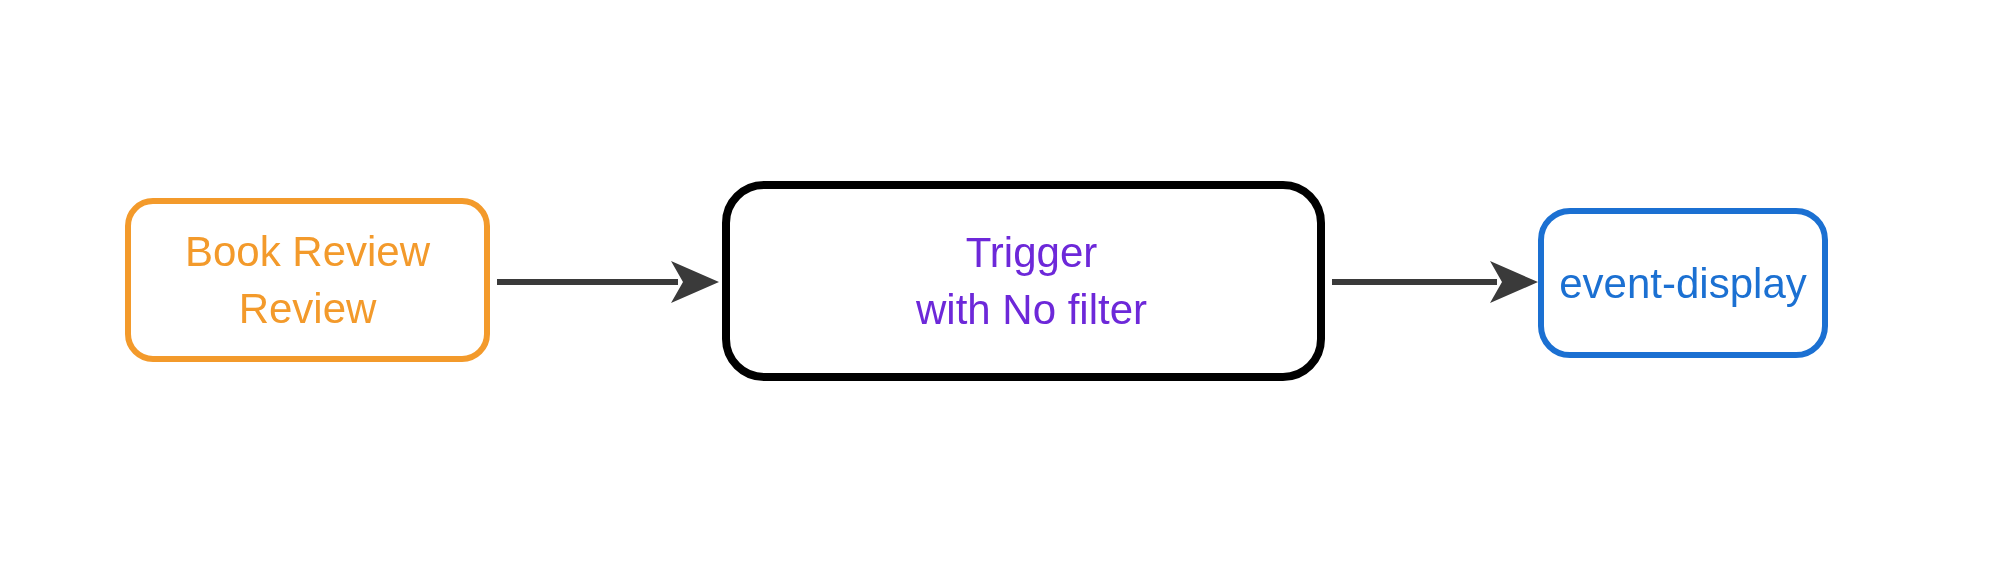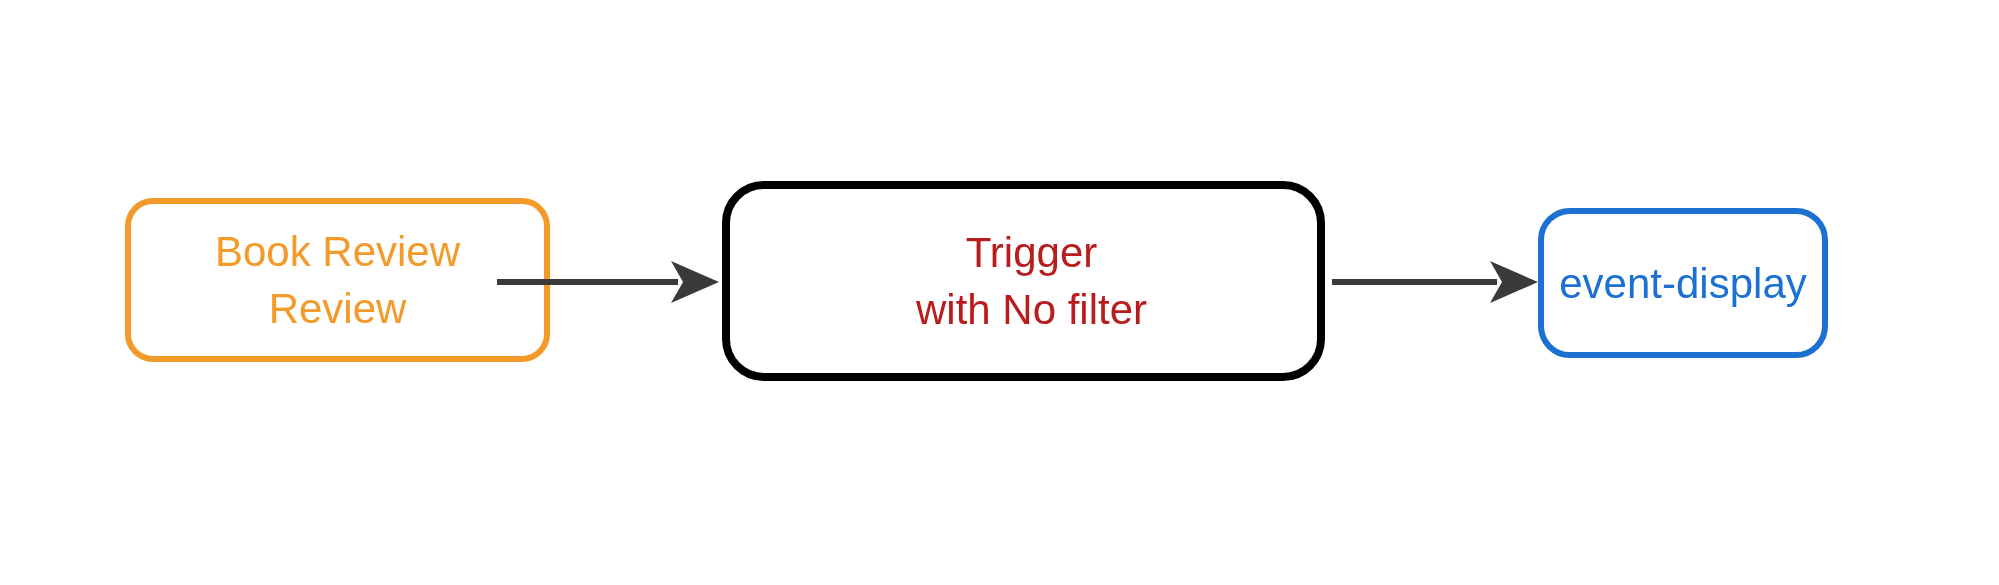--- a/index.html
+++ b/index.html
@@ -26,21 +26,21 @@
     text-align: center;
     font-size: 42px;
     line-height: 57px;
   }
   .node .label-line {
     white-space: nowrap;
   }
   .node-broker {
     left: 125px;
     top: 198px;
-    width: 425px;
+    width: 365px;
     height: 164px;
     border-style: solid;
     border-width: 6px;
     border-radius: 28px;
   }
   .node-trigger {
     left: 722px;
     top: 181px;
     width: 603px;
     height: 200px;
@@ -78,21 +78,21 @@
   <div class="node node-broker" style="border-color: rgb(243, 154, 43); color: rgb(243, 154, 43); background: rgb(255, 255, 255);">
     <div class="label-line">Book Review</div>
     <div class="label-line">Review</div>
   </div>
 
   <svg class="edge edge-1" width="235" height="48" viewBox="0 0 235 48" style="color: rgb(58, 58, 58);">
     <line x1="7" y1="24" x2="188" y2="24" stroke="currentColor" stroke-width="6"></line>
     <polygon points="181,3 229,24 181,45 193,24" fill="currentColor"></polygon>
   </svg>
 
-  <div class="node node-trigger" style="border-color: rgb(0, 0, 0); color: #b91c1c; background: rgb(255, 255, 255); padding-left: 16px;">
+  <div class="node node-trigger" style="border-color: rgb(0, 0, 0); color: #6d28d9; background: rgb(255, 255, 255); padding-left: 16px;">
     <div class="label-line">Trigger</div>
     <div class="label-line">with No filter</div>
   </div>
 
   <svg class="edge edge-2" width="218" height="48" viewBox="0 0 218 48" style="color: rgb(58, 58, 58);">
     <line x1="7" y1="24" x2="172" y2="24" stroke="currentColor" stroke-width="6"></line>
     <polygon points="165,3 213,24 165,45 177,24" fill="currentColor"></polygon>
   </svg>
 
   <div class="node node-event-display" style="border-color: rgb(27, 112, 210); color: rgb(27, 112, 210); background: rgb(255, 255, 255);">

